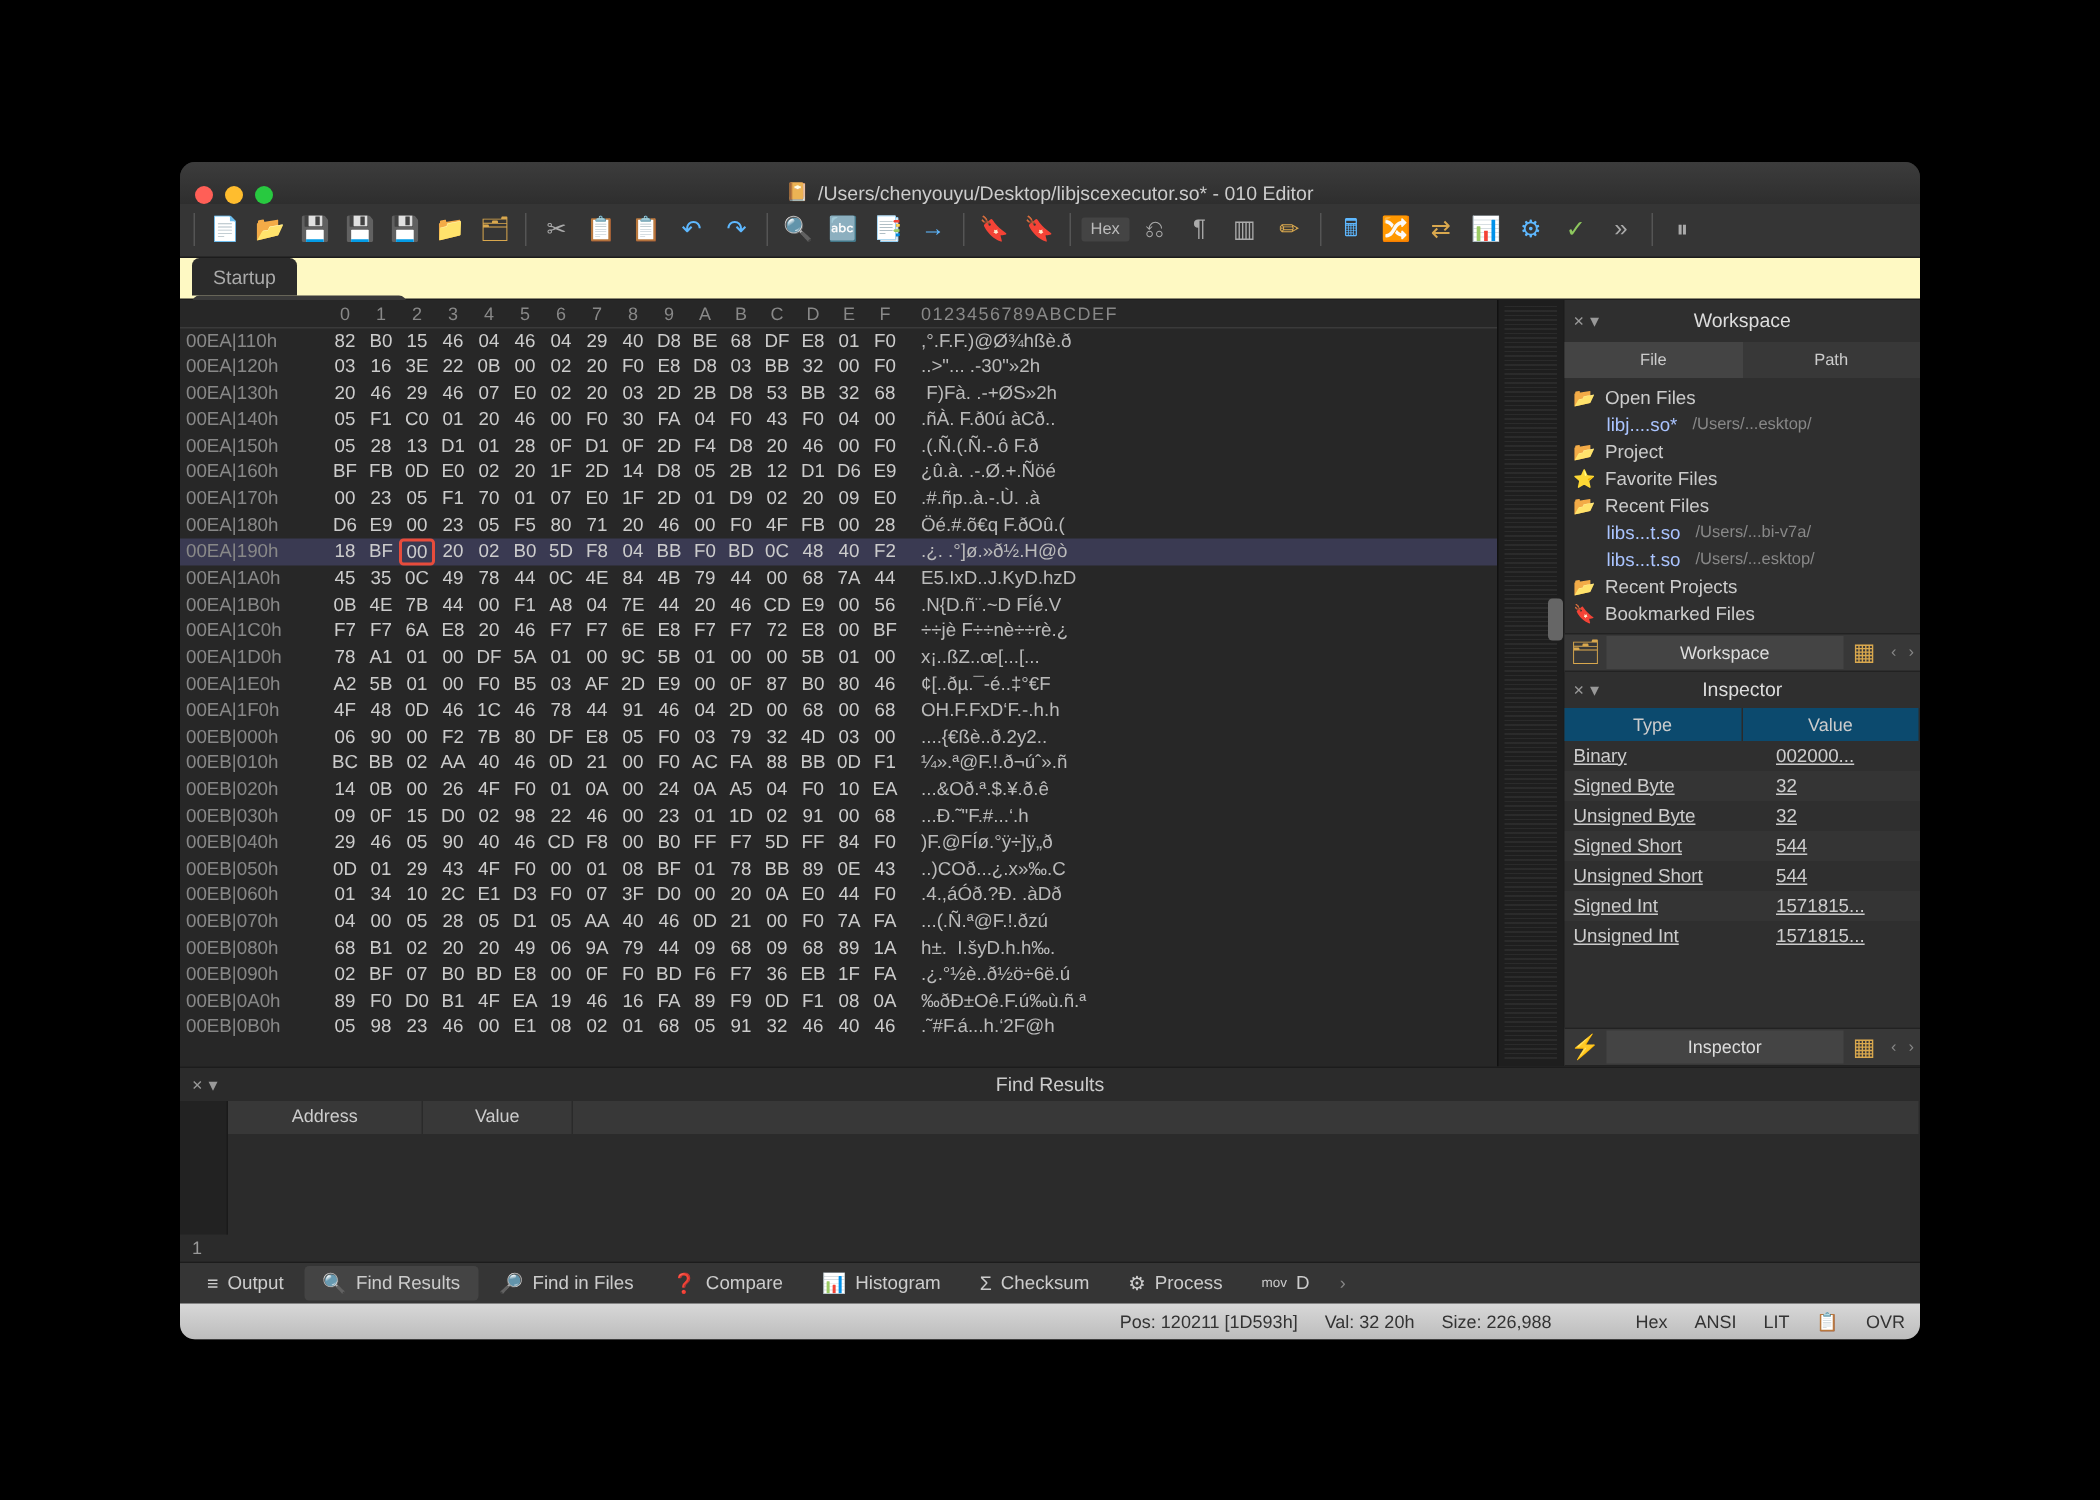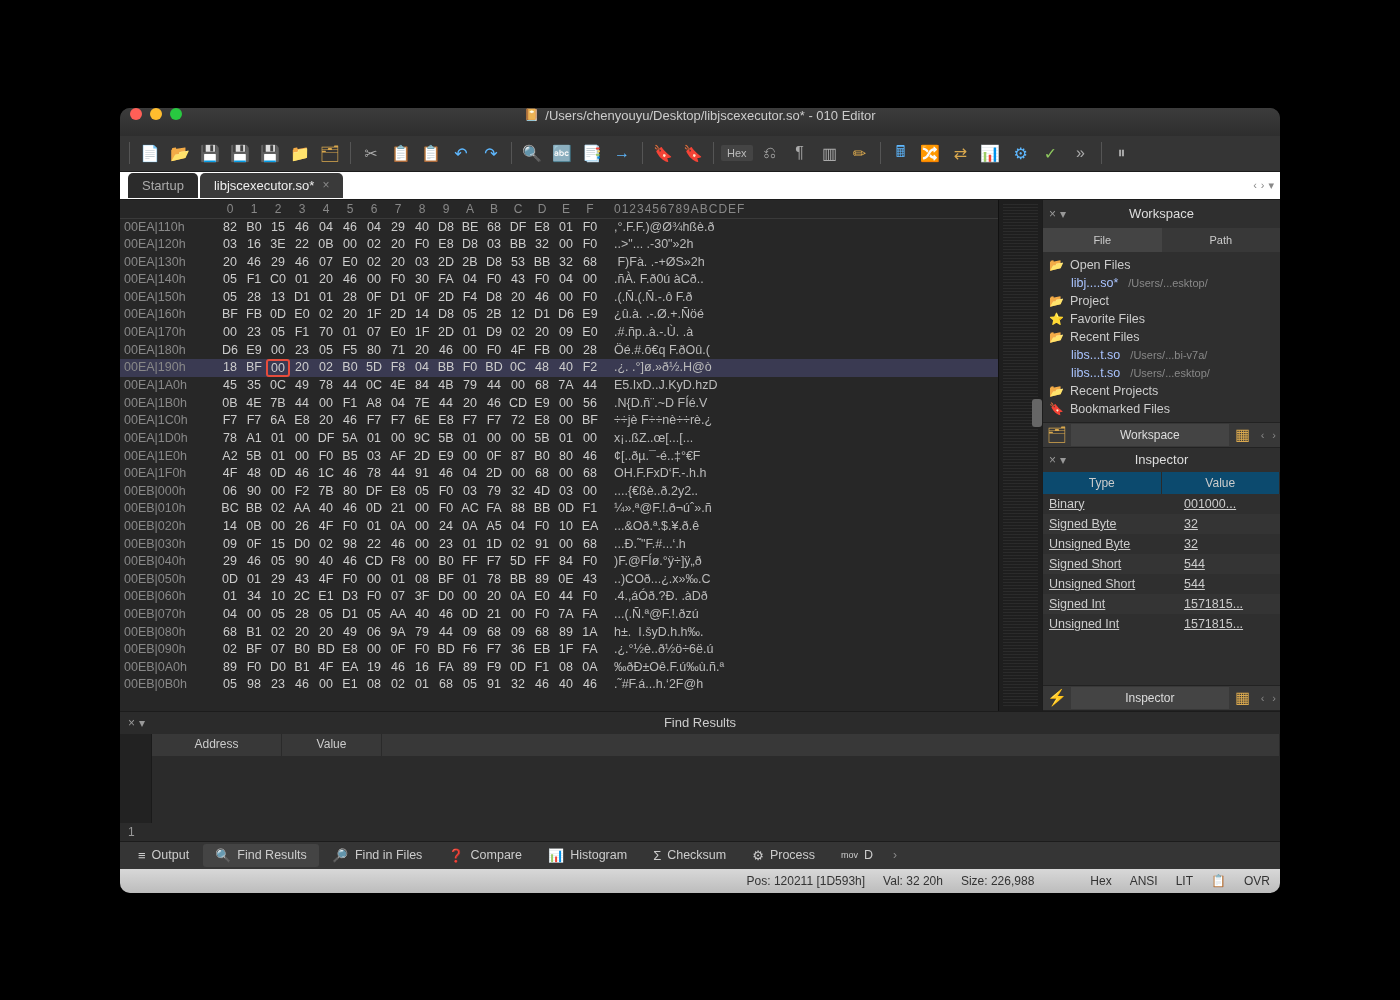--- a/index.html
+++ b/index.html
@@ -1,33 +1,33 @@
 <!DOCTYPE html>
 <html><head>
 <meta charset="utf-8">
 <style>
 * { margin: 0; padding: 0; box-sizing: border-box; font-family: -apple-system, BlinkMacSystemFont, "Segoe UI", sans-serif; }
 body { background: #000; display: flex; align-items: center; justify-content: center; height: 1000px; width: 1400px; }
 .window { width: 1160px; height: 785px; background: #2b2b2b; border-radius: 10px; overflow: hidden; display: flex; flex-direction: column; box-shadow: 0 20px 60px rgba(0,0,0,0.5); }
-.titlebar { height: 28px; background: linear-gradient(#3c3c3c, #2e2e2e); display: flex; align-items: flex-start; padding: 0 10px; position: relative; }
+.titlebar { height: 28px; background: linear-gradient(#3c3c3c, #2e2e2e); display: flex; align-items: flex-end; padding: 0 10px; position: relative; }
 .traffic { display: flex; gap: 8px; }
 .traffic span { width: 12px; height: 12px; border-radius: 50%; display: block; }
 .t-close { background: #ff5f57; }
 .t-min { background: #ffbd2e; }
 .t-max { background: #28c940; }
 .title-text { position: absolute; left: 50%; transform: translateX(-50%); color: #ccc; font-size: 13px; display: flex; align-items: center; gap: 6px; }
 .title-text::before { content: "📔"; font-size: 12px; }
 .toolbar { height: 36px; background: #353535; display: flex; align-items: center; padding: 0 6px; gap: 4px; border-bottom: 1px solid #1c1c1c; }
 .tb-sep { width: 1px; height: 22px; background: #555; margin: 0 3px; }
 .tb-icon { width: 26px; height: 26px; display: flex; align-items: center; justify-content: center; color: #d9a84e; font-size: 16px; cursor: pointer; border-radius: 3px; }
 .tb-icon.blue { color: #5eb8ff; }
 .tb-icon.green { color: #8ec85e; }
 .tb-icon.gray { color: #aaa; }
 .hex-label { padding: 2px 6px; background: #444; color: #bbb; font-size: 11px; border-radius: 2px; }
-.tabs-row { height: 28px; background: #ffffff; display: flex; align-items: center; padding-left: 8px; border-bottom: 1px solid #1c1c1c; }
+.tabs-row { height: 28px; background: #fef9c3; display: flex; align-items: flex-start; padding-left: 8px; border-bottom: 1px solid #1c1c1c; flex-direction: column; }
 .tab { padding: 5px 14px; background: #2b2b2b; color: #aaa; font-size: 13px; border-top-left-radius: 5px; border-top-right-radius: 5px; margin-right: 2px; display: flex; align-items: center; gap: 8px; cursor: pointer; }
 .tab.active { background: #3a3a3a; color: #eee; font-weight: 500; }
 .tab-close { color: #888; font-size: 12px; cursor: pointer; }
 .tabs-spacer { flex: 1; }
 .tabs-controls { display: flex; gap: 4px; padding-right: 6px; color: #888; font-size: 11px; }
 .main { flex: 1; display: flex; overflow: hidden; }
 .hex-area { flex: 1; display: flex; flex-direction: column; overflow: hidden; background: #272727; }
 .hex-header { display: flex; font-family: "Menlo", monospace; font-size: 12px; color: #888; padding: 2px 0; background: #272727; border-bottom: 1px solid #3a3a3a; }
 .hex-addr-h { width: 98px; }
 .hex-cols { display: flex; }
@@ -855,21 +855,21 @@
           </div>
           <span>Inspector</span>
         </div>
         <div class="insp-cols">
           <div class="insp-col">Type</div>
           <div class="insp-col">Value</div>
         </div>
         <div class="insp-rows" id="insp-rows">
             <div class="insp-row">
               <div class="insp-type">Binary</div>
-              <div class="insp-val">001000...</div>
+              <div class="insp-val">002000...</div>
             </div>
             <div class="insp-row">
               <div class="insp-type">Signed Byte</div>
               <div class="insp-val">32</div>
             </div>
             <div class="insp-row">
               <div class="insp-type">Unsigned Byte</div>
               <div class="insp-val">32</div>
             </div>
             <div class="insp-row">

